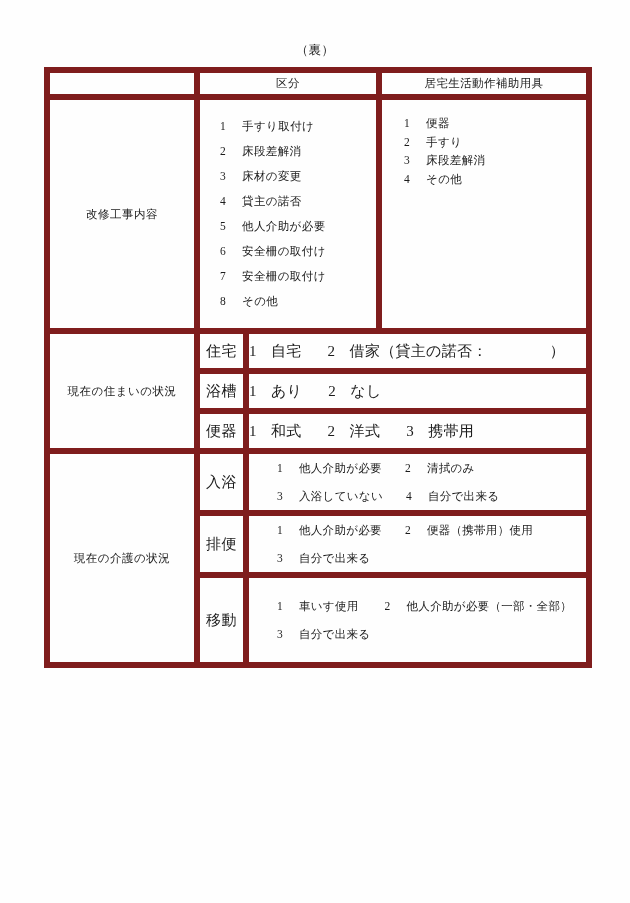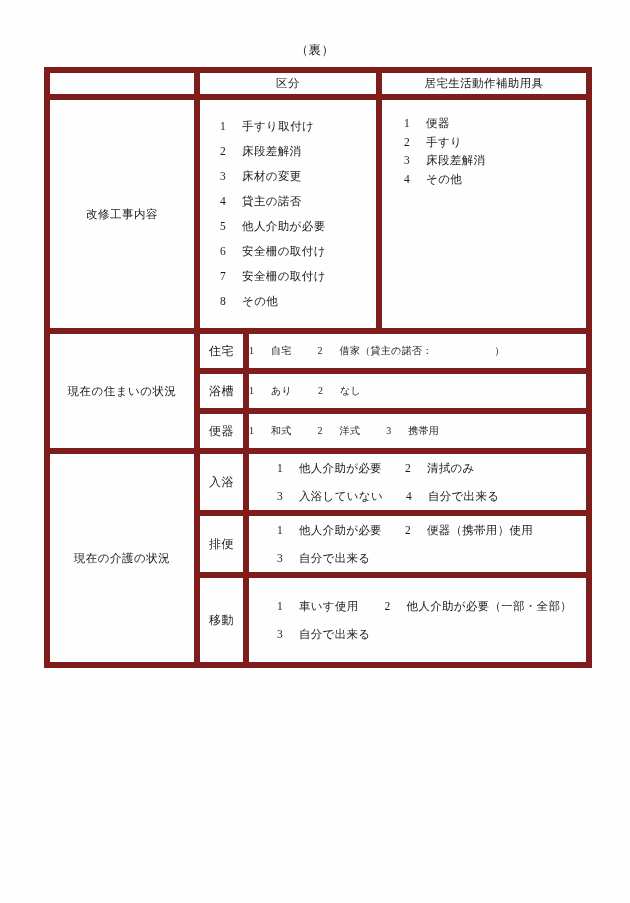--- a/index.html
+++ b/index.html
@@ -72,21 +72,21 @@
   .hdr-blank { border-bottom-color: #6e6e6e; }
 
   
   .row-label {
     text-align: center;
     font-size: 11.5px;
     letter-spacing: 0.5px;
   }
   .sub-label {
     text-align: center;
-    font-size: 12px;
+    font-size: 15px;
     letter-spacing: 0.5px;
   }
 
   
   .opt-list {
     list-style: none;
     margin: 0;
     padding: 14px 0 14px 20px;
   }
   .opt-list li {
@@ -105,21 +105,21 @@
     display: inline-block;
     width: 22px;
     font-size: 11.5px;
   }
   .opt-text { letter-spacing: 0.4px; }
 
   
   .choice-line {
     padding: 0 0 0 11px;
     white-space: nowrap;
-    font-size: 10px;
+    font-size: 15px;
     letter-spacing: 0.3px;
   }
   .choice-line .ch {
     display: inline-block;
   }
   .gap-s { display: inline-block; width: 23px; }
   .gap-m { display: inline-block; width: 26px; }
   .num-box { display: inline-block; width: 22px; }
   .blank-space { display: inline-block; width: 62px; }
 

